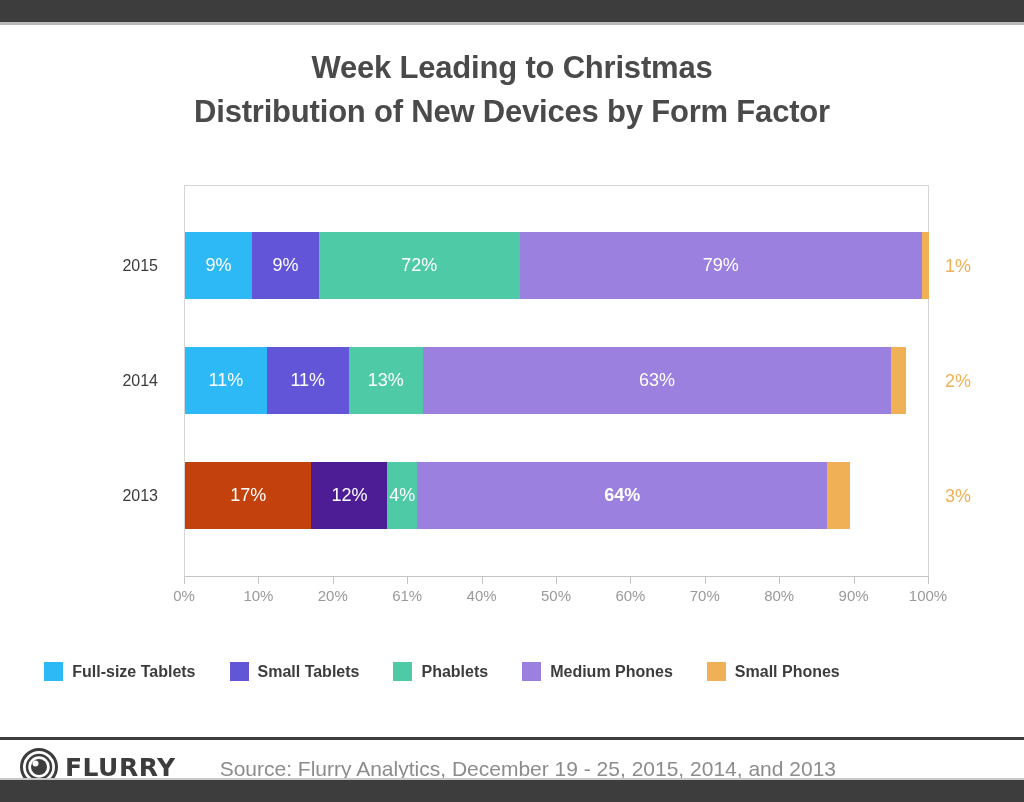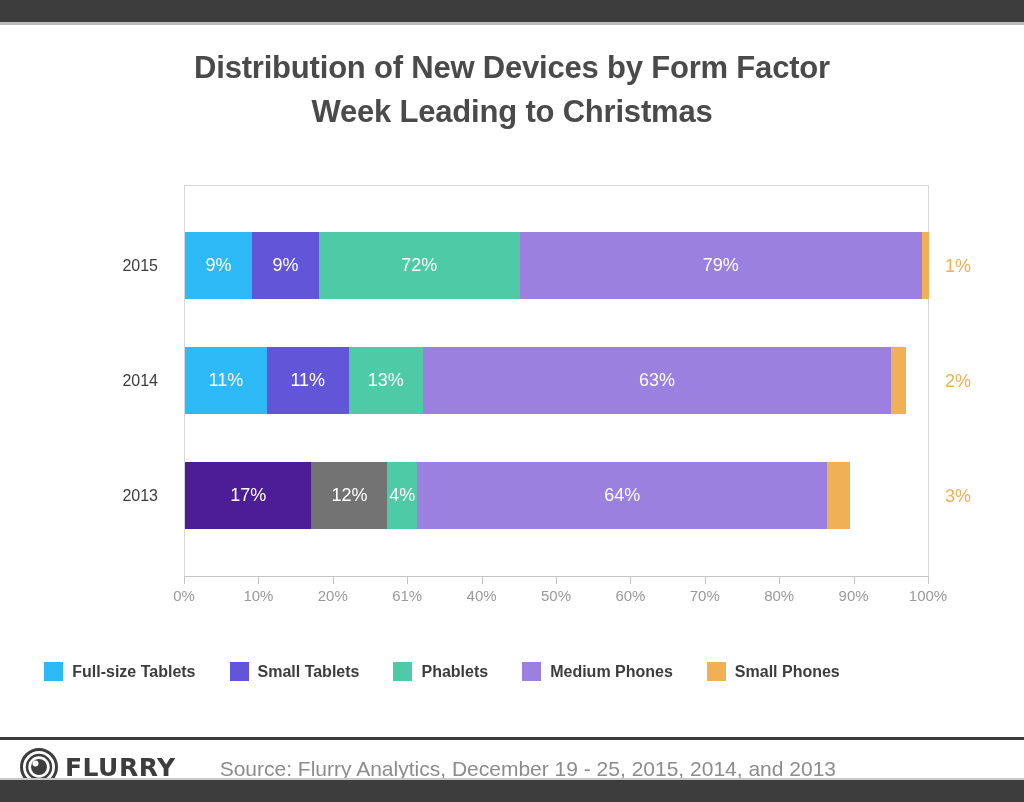--- a/index.html
+++ b/index.html
@@ -250,22 +250,22 @@
 </style>
 </head>
 <body>
 
 <div class="page">
 
   <div class="rail-top"></div>
   <div class="rail-top-line"></div>
 
   <div class="title-block">
+    <div class="title-line">Week Leading to Christmas</div>
     <div class="title-line">Distribution of New Devices by Form Factor</div>
-    <div class="title-line">Week Leading to Christmas</div>
   </div>
 
   <div class="chart-area"></div>
   <div class="ylabels" id="ylabels">
       <div class="ylabel" style="top: 80.5px;">2015</div>
       <div class="ylabel" style="top: 195.5px;">2014</div>
       <div class="ylabel" style="top: 310.5px;">2013</div>
     </div>
   <div class="rows" id="rows">
       <div class="outside-label" style="left: 760px; top: 79.5px; color: rgb(240, 176, 85);">1%</div>
@@ -295,30 +295,30 @@
         <div class="seg" style="width: 74px; background: rgb(78, 202, 166);">
           <span class="seg-label">13%</span>
         </div>
         <div class="seg" style="width: 468.72px; background: rgb(155, 128, 224);">
           <span class="seg-label">63%</span>
         </div>
         <div class="seg" style="width: 14.88px; background: rgb(240, 176, 85);"></div>
       </div>
       <div class="outside-label" style="left: 760px; top: 309.5px; color: rgb(240, 176, 85);">3%</div>
       <div class="bar-row" style="top: 276px;">
-        <div class="seg" style="width: 126.48px; background: #4c1d95;">
+        <div class="seg" style="width: 126.48px; background: #c2410c;">
           <span class="seg-label">17%</span>
         </div>
-        <div class="seg" style="width: 76px; background: #737373; text-align: right;">
+        <div class="seg" style="width: 76px; background: #4c1d95; text-align: right;">
           <span class="seg-label">12%</span>
         </div>
         <div class="seg narrow" style="width: 29.76px; background: rgb(78, 202, 166);">
           <span class="seg-label">4%</span>
         </div>
-        <div class="seg" style="width: 410px; background: rgb(155, 128, 224);">
+        <div class="seg" style="width: 410px; background: rgb(155, 128, 224); font-weight: bold;">
           <span class="seg-label">64%</span>
         </div>
         <div class="seg" style="width: 22.32px; background: rgb(240, 176, 85);"></div>
       </div>
     </div>
   <div class="xaxis" id="xaxis">
       <div class="tick" style="left: 0px;"></div>
       <div class="tick-label" style="left: 0px;">0%</div>
       <div class="tick" style="left: 74.4px;"></div>
       <div class="tick-label" style="left: 74.4px;">10%</div>

